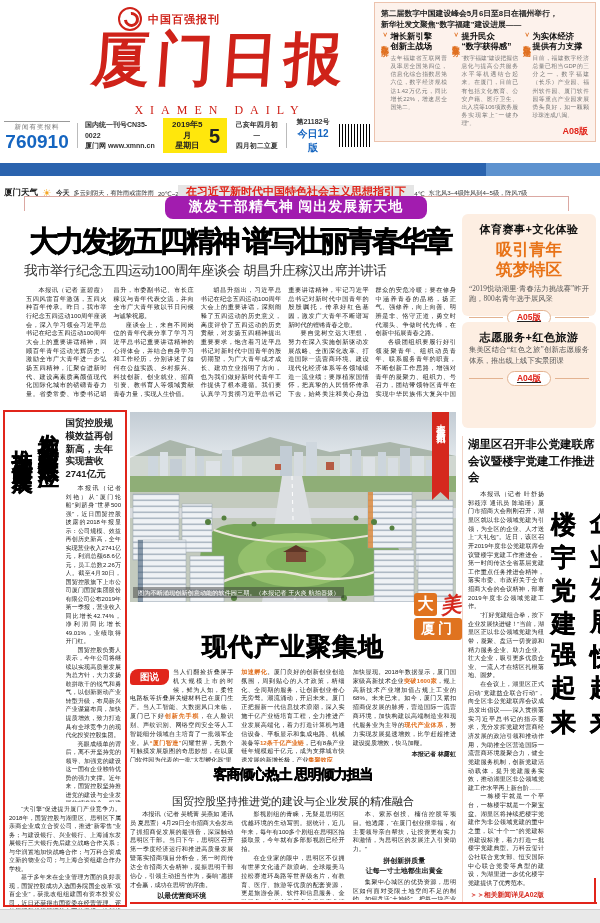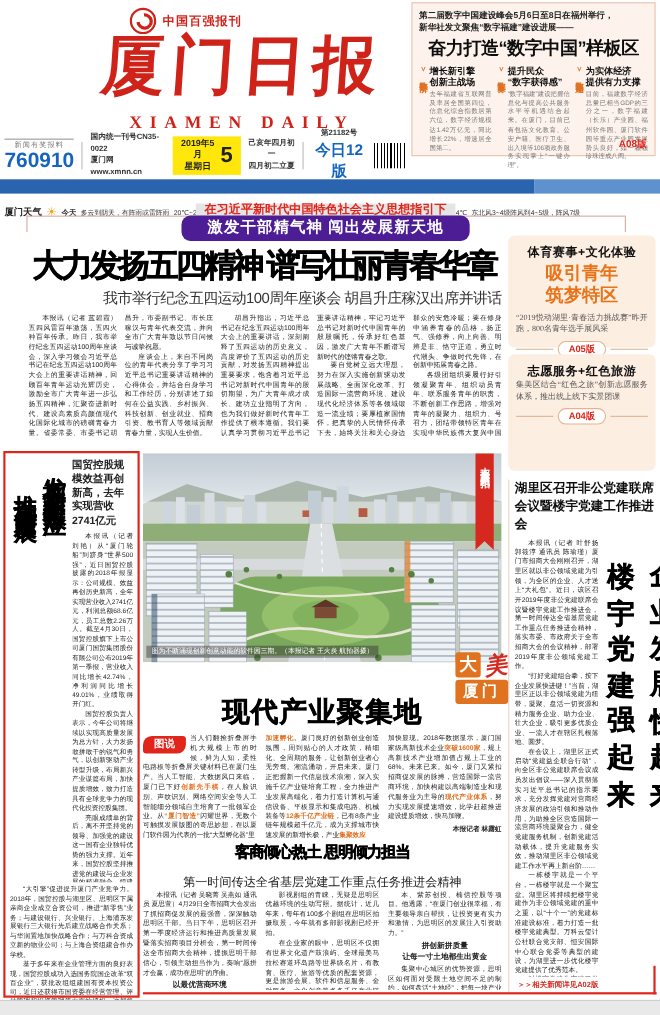--- a/index.html
+++ b/index.html
@@ -9,33 +9,33 @@
   
   .badge{top:7px;left:118px;display:flex;align-items:center;gap:6px;}
   .badge .logo{width:20px;height:20px;border:2px solid #cf2219;border-radius:50%;position:relative;}
   .badge .logo::after{content:"";position:absolute;left:4px;top:3px;width:9px;height:9px;
         border:3px solid #cf2219;border-left-color:transparent;border-radius:50%;transform:rotate(40deg);}
   .badge .btxt{font-size:11px;font-weight:bold;color:#cf2219;letter-spacing:1px;}
   .mtitle{top:22px;left:55px;width:330px;text-align:center;color:#cf2219;
         font-family:"DejaVu Serif","Liberation Serif",serif;font-weight:900;font-size:58px;
         letter-spacing:6px;transform:skewX(-4deg);line-height:1.3;}
   .men{top:103px;left:55px;width:330px;text-align:center;color:#cf2219;
-        font-family:"Liberation Serif",serif;font-size:16px;letter-spacing:7px;font-weight:bold;}
+        font-family:"Liberation Serif",serif;font-size:12px;letter-spacing:7px;font-weight:normal;}
   .infostrip{top:117px;left:4px;width:366px;display:flex;align-items:center;gap:7px;}
   .infostrip .sep{width:1px;height:25px;background:#bbb;}
   .hotline{width:72px;text-align:center;}
   .hotline .lbl{font-size:6.5px;color:#777;border-top:1px solid #999;padding-top:1px;letter-spacing:1px;}
   .hotline .num{font-size:19px;font-weight:900;color:#1565c0;line-height:1;}
   .pubinfo{font-size:7px;color:#333;font-weight:bold;line-height:1.5;}
   .datebox{background:#ffe70c;display:flex;align-items:center;gap:5px;padding:2px 7px;}
   .datebox .dlines{font-size:8px;font-weight:900;line-height:1.3;text-align:center;}
   .datebox .dday{font-size:20px;font-weight:900;line-height:1;}
   .lunar{font-size:7px;color:#333;font-weight:bold;line-height:1.5;text-align:center;}
   .issue{font-size:7px;color:#333;font-weight:bold;line-height:1.4;text-align:center;}
-  .issue .blue{color:#1565c0;font-size:14px;}
+  .issue .blue{color:#1565c0;font-size:10px;}
   .barcode{width:34px;height:23px;background:repeating-linear-gradient(90deg,#000 0 1px,#fff 1px 3px,#000 3px 4px,#fff 4px 6px);}
   
   .digibox{top:2px;left:374px;width:222px;height:140px;background:#fdf2ec;border:1px solid #ecc3ae;
         box-sizing:border-box;padding:5px 6px 4px;}
   .digibox .intro{font-size:7.8px;font-weight:bold;color:#222;line-height:1.45;}
   .digibox .dhead{font-size:16.5px;font-weight:900;color:#0d0d0d;letter-spacing:-.5px;margin:2px 0 4px;text-align:center;white-space:nowrap;}
   .dcols{display:flex;gap:5px;}
   .dcol{flex:1;display:flex;gap:2px;}
   .dtag{writing-mode:vertical-rl;font-size:7.5px;font-weight:bold;color:#e07020;letter-spacing:1px;line-height:1;}
   .dcol .dc-body{flex:1;}
@@ -49,35 +49,35 @@
   .weather b{font-size:6.8px;}
   .bluebar{top:163px;left:0;width:600px;height:13px;display:flex;}
   .bluebar .b1{width:486px;background:#2a63ae;}
   .bluebar .b2{flex:1;background:#5d92cf;}
   
   .lead-topline{top:196px;left:24px;width:544px;border-top:1px solid #dba8a2;}
   .lead-stub{width:0;height:15px;border-left:1px solid #dba8a2;top:196px;}
   .slogan1{top:181px;left:80px;width:432px;text-align:center;}
   .slogan1 span{background:#e5e5e5;padding:0 8px;color:#e1251b;font-weight:900;font-size:11px;}
   .pill{top:196px;left:80px;width:432px;text-align:center;}
-  .pill span{display:inline-block;background:#4c1d95;color:#fff;font-weight:900;font-size:14px;
-        padding:2px 24px 3px;border-radius:8px;letter-spacing:1px;}
+  .pill span{display:inline-block;background:#a21caf;color:#fff;font-weight:900;font-size:14px;
+        padding:2px 24px 3px;border-radius:8px;letter-spacing:1px;font-family:Liberation Serif, serif;}
   .lead-head{top:222px;left:20px;width:440px;text-align:center;font-size:29px;font-weight:900;color:#000;
         letter-spacing:-3px;white-space:nowrap;-webkit-text-stroke:.5px #000;}
-  .lead-sub{top:262px;left:24px;width:432px;text-align:right;font-size:13.5px;color:#333;font-weight:500;letter-spacing:-.5px;white-space:nowrap;}
+  .lead-sub{top:262px;left:24px;width:432px;text-align:left;font-size:13.5px;color:#333;font-weight:500;letter-spacing:-.5px;white-space:nowrap;}
   .lead-body{top:286px;left:26px;width:430px;height:120px;column-count:5;column-gap:7px;
         font-size:6.2px;line-height:1.4;text-align:justify;color:#222;overflow:hidden;}
   .lead-body p{margin:0;text-indent:2em;}
   
   .sbox{left:462px;width:134px;background:#fdeee2;border-radius:6px;box-sizing:border-box;
         padding:8px 7px 6px;text-align:center;}
   .sbox .cat{font-size:11px;font-weight:900;color:#111;letter-spacing:.5px;}
   .sbox .oh{font-size:16.5px;font-weight:900;color:#e87318;line-height:1.2;white-space:pre-line;margin:3px 0 4px;}
   .sbox .sum{font-size:7.3px;color:#555;text-align:justify;line-height:1.45;font-family:"Liberation Serif",serif;}
-  .refrow{display:flex;align-items:center;gap:4px;margin-top:5px;}
+  .refrow{display:flex;align-items:center;gap:4px;margin-top:5px;text-decoration:underline;}
   .refrow .ln{flex:1;border-top:1px solid #e3b391;}
   .refrow .rpill{border:1px solid #e3b391;border-radius:9px;padding:0 9px;font-size:8.5px;
         font-weight:900;color:#e1251b;background:#fff;line-height:1.5;}
   
   .huli{left:462px;top:436px;width:134px;height:466px;border-left:1px solid #f2d4c8;padding-left:5px;box-sizing:border-box;}
   .huli .hhead{font-size:11.5px;font-weight:900;color:#0d0d0d;line-height:1.45;margin-bottom:4px;}
   .huli .hrow{display:flex;gap:4px;}
   .huli .hbody{width:76px;height:398px;overflow:hidden;font-size:6.1px;line-height:1.42;text-align:justify;color:#222;}
   .huli .hbody p{margin:0;text-indent:2em;}
   .huli .vheads{display:flex;gap:6px;}
@@ -171,21 +171,20 @@
       <div class="blue">今日12版</div>
     </div>
     <div class="barcode"></div>
   </div>
 
   <div class="abs digibox">
     <div class="intro">
       <span>第二届数字中国建设峰会5月6日至8日在福州举行，</span><br>
       <span>新华社发文聚焦“数字福建”建设进展——</span>
     </div>
-    <div class="dhead">奋力打造“数字中国”样板区</div>
     <div class="dcols">
       <div class="dcol">
         <span class="dtag">＞数字经济</span>
         <div class="dc-body">
           <div class="dt">增长新引擎</div>
           <div class="dt">创新主战场</div>
           <div class="db">去年福建省互联网普及率居全国第四位，信息化综合指数居第六位，数字经济规模达1.42万亿元，同比增长22%，增速居全国第二。</div>
         </div>
       </div>
       <div class="dcol">
@@ -401,21 +400,21 @@
   <div class="abs ind-head">现代产业聚集地</div>
   <div class="abs tushuo">
     <div class="tcol">
       <span class="tag">图说</span><span><span>当人们翻捡折叠屏手机大规模上市的时候，鲜为人知，柔性电路板等折叠屏关键材料已在厦门生产。</span><span>当人工智能、大数据风口来临，厦门已下好</span><span class="hl">创新先手棋</span><span>，在人脸识别、声纹识别、网络空间安全等人工智能细分领域自主培育了一批领军企业。从</span><span class="hl">“厦门智造”</span><span>闪耀世界，无数个可触摸发展版图的奇思妙想，在以厦门软件园为代表的一批“大型孵化器”里</span></span>
     </div>
     <div class="tcol"><span class="hl">加速孵化</span><span>。厦门良好的创新创业创造氛围，周到贴心的人才政策，精细化、全周期的服务，让创新创业者心无旁骛。</span><span>潮流涌动，开启未来。厦门正把握新一代信息技术浪潮，深入实施千亿产业链培育工程，全力推进产业发展高端化，着力打造计算机与通信设备、平板显示和集成电路、机械装备等</span><span class="hl">12条千亿产业链</span><span>，已有8条产业链年规模超千亿元，成为支撑城市快速发展的新增长极，产业</span><span class="hl">集聚效应</span></div>
     <div class="tcol"><span>加快显现。2018年数据显示，厦门国家级高新技术企业</span><span class="hl">突破1600家</span><span>，规上高新技术产业增加值占规上工业的68%。</span><span>未来已来。如今，厦门又紧扣招商促发展的脉搏，营造国际一流营商环境，加快构建以高端制造业和现代服务业为主导的</span><span class="hl">现代产业体系</span><span>，努力实现发展提速增效，比学赶超推进建设提质增效，快马加鞭。</span><span class="byline">本报记者 林露虹</span></div>
   </div>
 
   <div class="abs sim-head">客商倾心热土  思明倾力担当</div>
-  <div class="abs sim-sub">第一时间传达全省基层党建工作重点任务推进会精神</div>
+  <div class="abs sim-sub">国贸控股坚持推进党的建设与企业发展的精准融合</div>
   <div class="abs sim-cols">
     <div class="scol">
         <p>本报讯（记者 吴晓菁 吴燕如 通讯员 夏思萱）4月29日全市招商大会发出了抓招商促发展的最强音，深深触动思明区干部。当日下午，思明区召开第一季度经济运行和推进高质量发展暨落实招商项目分析会，第一时间传达全市招商大会精神，提振思明干部信心，引领主动担当作为，奏响“愿拼才会赢，成功在思明”的序曲。</p>
         <div class="inhead">以最优营商环境
 热情拥抱海内外客商</div>
       </div>
     <div class="scol">
         <p>影视剧组的青睐，无疑是思明区优越环境的生动写照。据统计，近几年来，每年有100多个剧组在思明区拍摄取景，今年就有多部影视剧已经开拍。</p>
         <p>在企业家的眼中，思明区不仅拥有世界文化遗产鼓浪屿、全球最美马拉松赛道环岛路等世界级名片，有教育、医疗、旅游等优质的配套资源，更是旅游会展、软件和信息服务、金融服务、文化创意等多条千亿产业链的主阵地——区位得天独厚、公共配套完善、发展基础扎实，一个要素齐备的现代化国际化城区，令人一见倾心。</p>
       </div>

